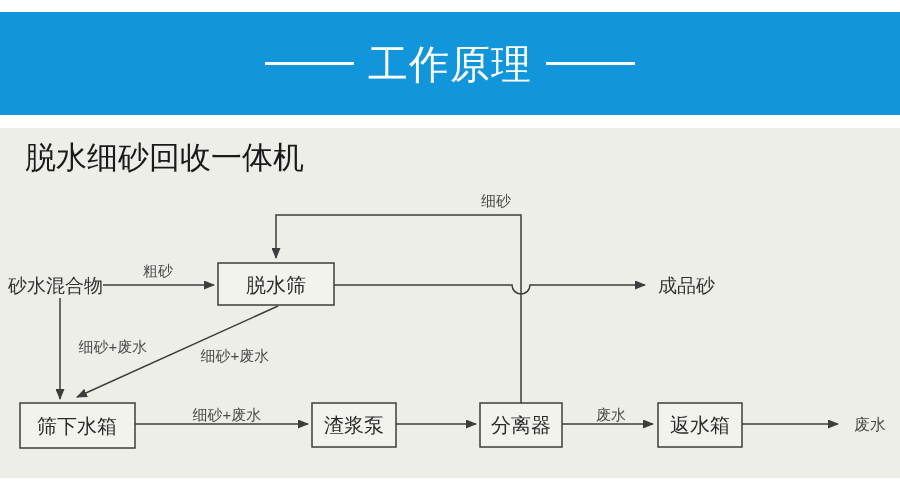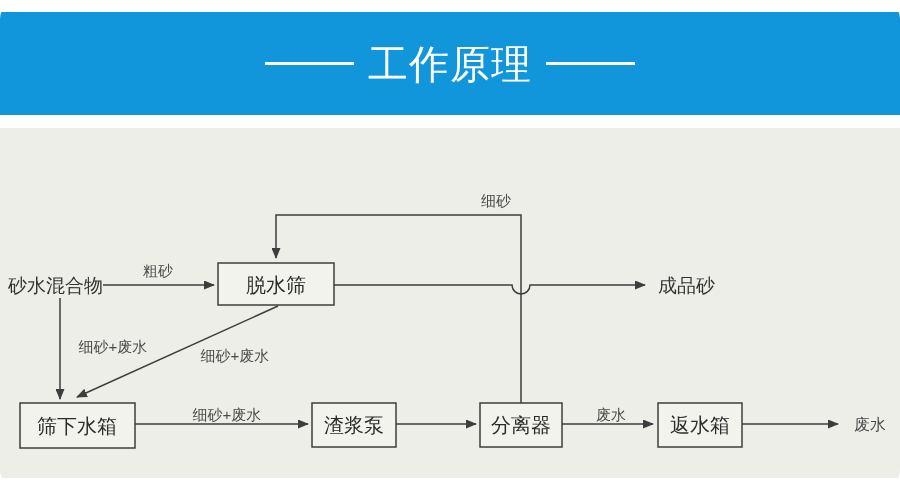--- a/index.html
+++ b/index.html
@@ -7,21 +7,20 @@
     padding: 0;
     background: #ffffff;
     font-family: "Liberation Sans", "DejaVu Sans", sans-serif;
   }
   .page {
     position: relative;
     width: 900px;
     height: 489px;
     background: #ffffff;
     overflow: hidden;
-    border-radius: 19px;
   }
   .banner {
     position: absolute;
     top: 12px;
     left: 0;
     width: 900px;
     height: 103px;
     background: #1196db;
     display: flex;
     align-items: center;
@@ -102,20 +101,21 @@
 
 <div class="page">
 
   <div class="banner">
     <span class="dash"></span>
     <h1 class="banner-title">工作原理</h1>
     <span class="dash"></span>
   </div>
 
   <div class="panel">
+    <h2 class="panel-heading">脱水细砂回收一体机</h2>
 
     <svg class="diagram" width="900" height="350" viewBox="0 0 900 350">
       <defs>
         <marker id="arrow" viewBox="0 0 11 9" refX="10" refY="4.5" markerWidth="11" markerHeight="9" markerUnits="userSpaceOnUse" orient="auto">
           <path d="M0,0 L11,4.5 L0,9 Z" fill="#3d3d3d"></path>
         </marker>
       </defs>
 
       <path class="edge" marker-end="url(#arrow)" d="M103 157 H214"></path>
       <path class="edge" marker-end="url(#arrow)" d="M334 157 H512 A9 9 0 0 0 530 157 H645"></path>

